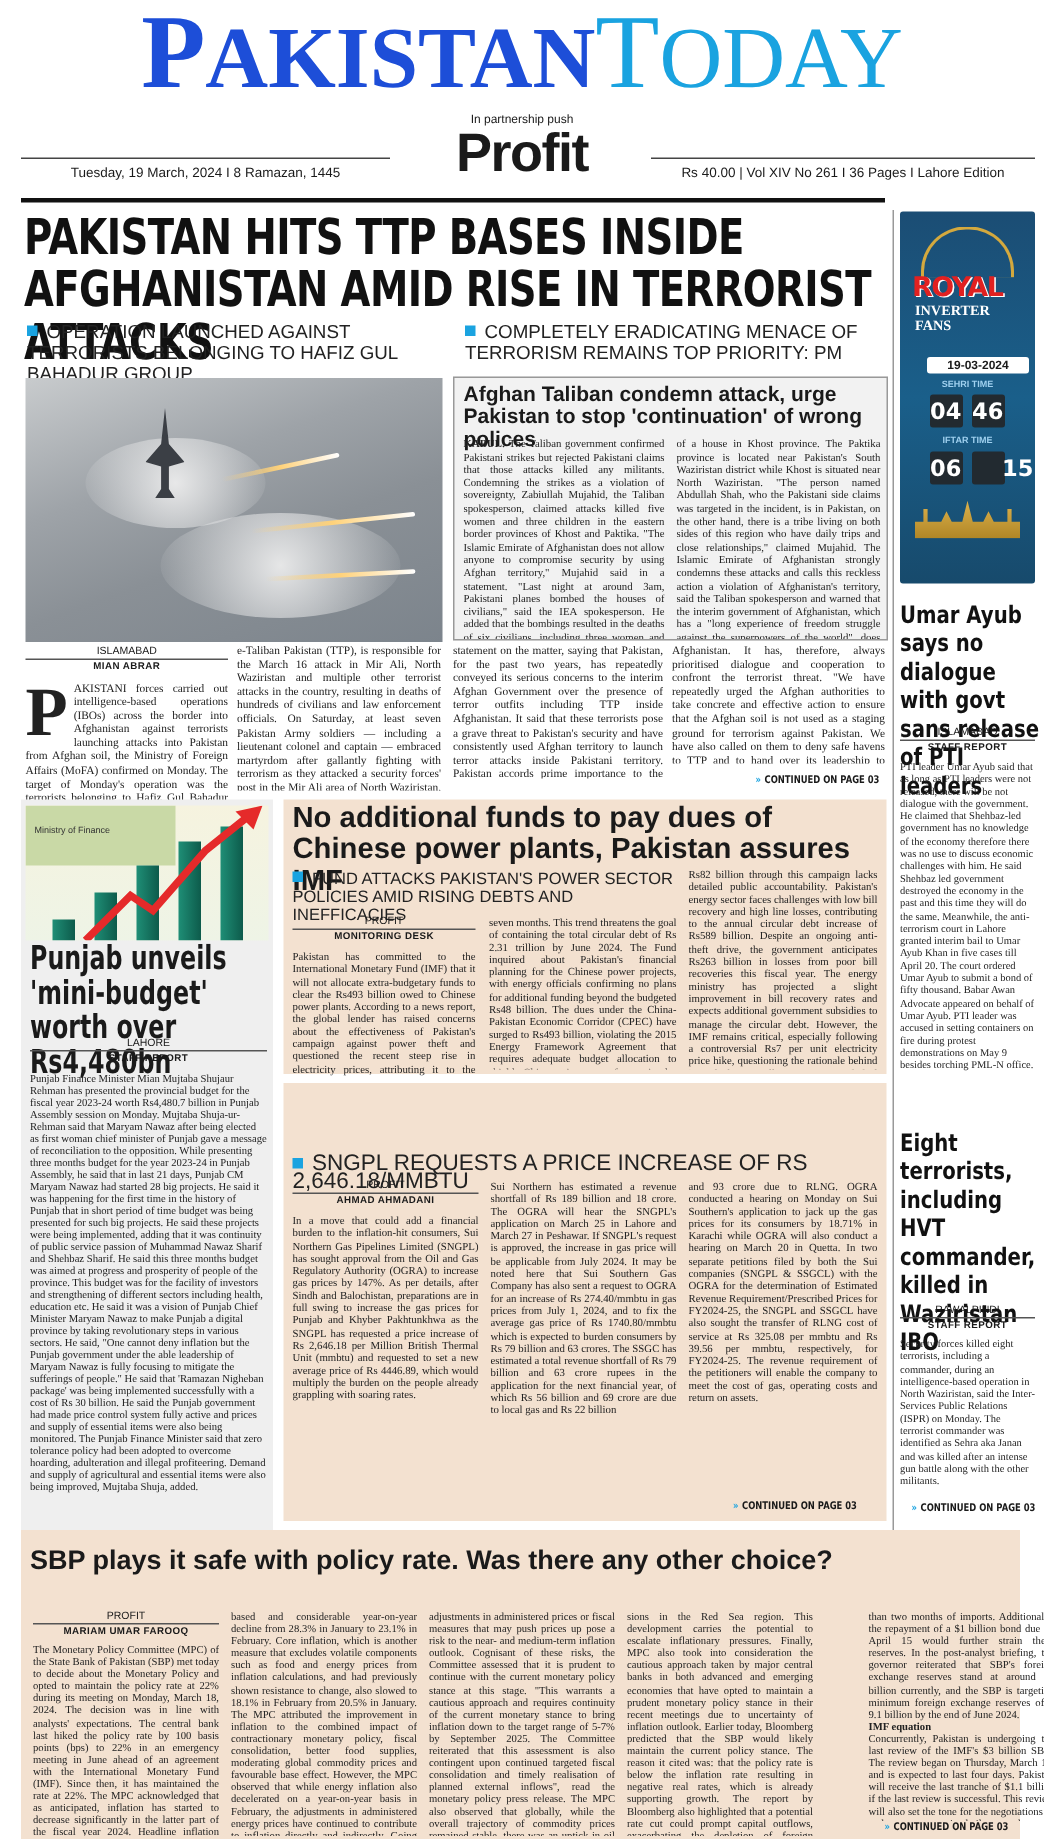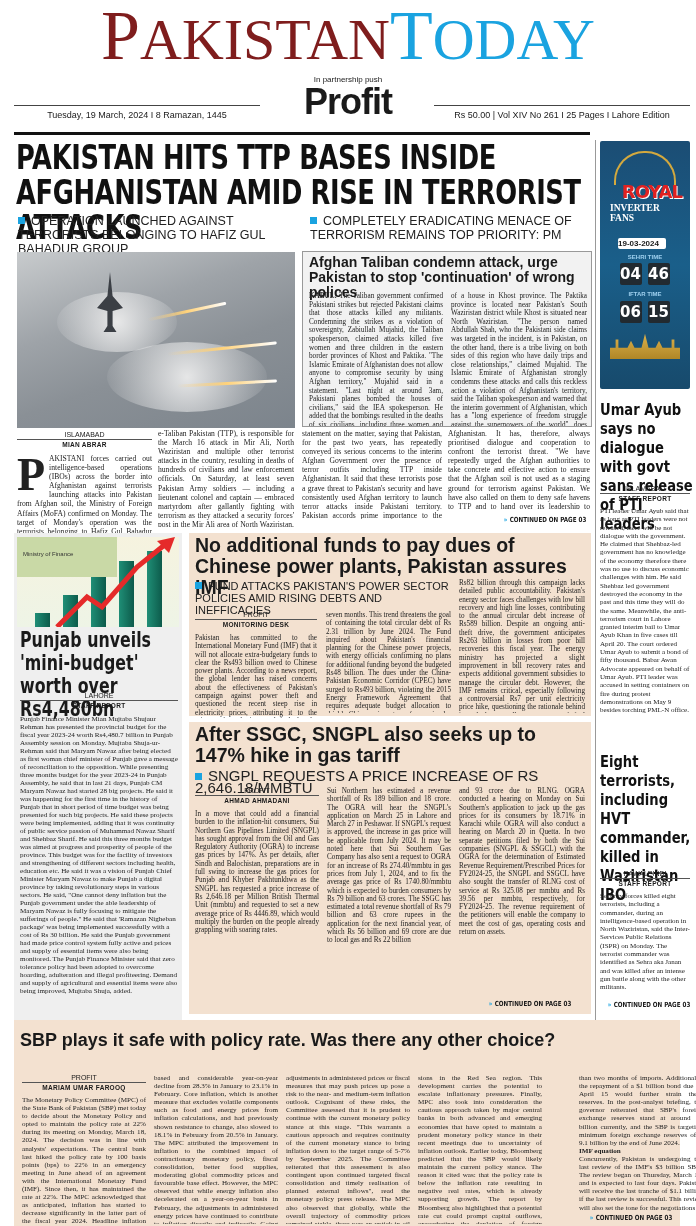--- a/index.html
+++ b/index.html
@@ -2,21 +2,21 @@
 <html><head>
 <meta charset="utf-8">
 <style>
   * { box-sizing: border-box; margin: 0; padding: 0; }
   html, body { width: 696px; height: 1226px; background: #fff; overflow: hidden; }
   body { font-family: "Liberation Serif", serif; color: #1a1a1a; position: relative; }
   .abs { position: absolute; }
 
   
   .masthead-title { left: 0; top: 0; width: 696px; text-align: center; height: 72px; line-height: 72px; font-family: "Liberation Serif", serif; white-space: nowrap; }
-  .masthead-title .p1 { font-size: 58px; color: #7f1d1d; letter-spacing: 0px; }
+  .masthead-title .p1 { font-size: 58px; color: #1d4ed8; letter-spacing: 0px; font-weight: bold; }
   .masthead-title .p1 .big { font-size: 70px; }
   .masthead-title .p2 { font-size: 58px; color: #1aa3e0; }
   .masthead-title .p2 .big { font-size: 70px; }
   .partner { left: 0; width: 696px; top: 75px; text-align: center; font-size: 8px; font-family: "Liberation Sans", sans-serif; }
   .profit { left: 270px; width: 156px; top: 82px; text-align: center; font-size: 36px; font-weight: bold; font-family: "Liberation Sans", sans-serif; letter-spacing: -1px; line-height: 40px; }
   .rule { height: 1px; background: #444; }
   .dateline { left: 14px; top: 110px; width: 246px; text-align: center; font-size: 9px; font-family: "Liberation Sans", sans-serif; }
   .priceline { left: 434px; top: 110px; width: 256px; text-align: center; font-size: 9px; font-family: "Liberation Sans", sans-serif; }
 
   .thickrule { height: 3px; background: #111; }
@@ -41,44 +41,44 @@
   .pink { background: #f3e1d0; }
   .grey { background: #efefef; }
 
   .dropcap { float: left; font-size: 46px; line-height: 38px; font-weight: bold; margin: 2px 4px 0 0; font-family: "Liberation Serif", serif; }
 
   .side-head { font-family: "DejaVu Sans", sans-serif; font-weight: bold; transform: scaleX(0.82); transform-origin: left top; color: #111; }
   .vrule { width: 1px; background: #999; }
 
   
   .ad { left: 600px; top: 141px; width: 90px; height: 248px; background: linear-gradient(180deg, #1b4d74 0%, #1a5f8a 50%, #174a6c 100%); border-radius: 2px; overflow: hidden; }
-  .ad .royal { position: absolute; left: 8px; top: 40px; width: 74px; text-align: right; color: #e02121; font-family: "DejaVu Sans", sans-serif; font-weight: bold; font-size: 18px; letter-spacing: -1px; text-shadow: 1px 1px 0 #fff; }
+  .ad .royal { position: absolute; left: 8px; top: 40px; width: 74px; text-align: left; color: #e02121; font-family: "DejaVu Sans", sans-serif; font-weight: bold; font-size: 18px; letter-spacing: -1px; text-shadow: 1px 1px 0 #fff; }
   .ad .fans { position: absolute; left: 10px; top: 62px; width: 74px; color: #fff; font-family: "Liberation Serif", serif; font-size: 9.5px; font-weight: bold; line-height: 10px; }
-  .ad .date { position: absolute; left: 18px; top: 97px; width: 48px; height: 11px; background: #fff; border-radius: 2px; color: #1a1a1a; font-size: 8px; font-weight: bold; line-height: 11px; font-family: "Liberation Sans", sans-serif; }
+  .ad .date { position: absolute; left: 18px; top: 97px; width: 68px; height: 11px; background: #fff; border-radius: 2px; color: #1a1a1a; font-size: 8px; font-weight: bold; text-align: center; line-height: 11px; font-family: "Liberation Sans", sans-serif; }
   .ad .lbl { position: absolute; left: 0; width: 90px; text-align: center; color: #9fd0ef; font-family: "Liberation Sans", sans-serif; font-size: 6px; font-weight: bold; }
   .ad .digit { position: absolute; width: 22px; height: 22px; background: #222a30; color: #fff; font-family: "DejaVu Sans", sans-serif; font-weight: bold; font-size: 15px; text-align: left; line-height: 22px; border-radius: 2px; }
   .ad .skyline { position: absolute; left: 10px; top: 190px; width: 70px; height: 28px; background: linear-gradient(180deg, #e1b650, #b08626); clip-path: polygon(0 100%,0 60%,8% 60%,8% 30%,12% 30%,12% 60%,25% 60%,30% 35%,35% 60%,45% 60%,50% 10%,55% 60%,65% 60%,70% 35%,75% 60%,88% 60%,88% 30%,92% 30%,92% 60%,100% 60%,100% 100%); }
   .ad .arch { position: absolute; left: 14px; top: 10px; width: 62px; height: 34px; border-radius: 30px 30px 0 0; border: 2px solid #d4a93e; border-bottom: none; }
 
   
   .gfx { left: 17px; top: 537px; width: 162px; height: 90px; background: linear-gradient(180deg, #f6f3df 0%, #eef4e6 100%); overflow: hidden; }
   .gfx .bar { position: absolute; bottom: 0; width: 15px; background: linear-gradient(90deg, #1f8e76, #0d5b4b); }
 </style>
 </head>
 <body>
 
 <div class="abs masthead-title">
   <span class="p1"><span class="big">P</span>AKISTAN</span><span class="p2"><span class="big">T</span>ODAY</span>
 </div>
 <div class="abs partner">In partnership push</div>
 <div class="abs profit">Profit</div>
 <div class="abs rule" style="left:14px; top:105px; width:246px;"></div>
 <div class="abs rule" style="left:434px; top:105px; width:256px;"></div>
 <div class="abs dateline">Tuesday, 19 March, 2024 I 8 Ramazan, 1445</div>
-<div class="abs priceline">Rs 50.00 | Vol XIV No 261 I 25 Pages I Lahore Edition</div>
+<div class="abs priceline">Rs 40.00 | Vol XIV No 261 I 36 Pages I Lahore Edition</div>
 <div class="abs thickrule" style="left:14px; top:132px; width:576px;"></div>
 
 <div class="abs lead-head">PAKISTAN HITS TTP BASES INSIDE AFGHANISTAN AMID RISE IN TERRORIST ATTACKS</div>
 
 <div class="abs kicker" style="left:18px; top:214px; width:270px;">
   <span class="bullet"></span><span>OPERATION LAUNCHED AGAINST TERRORISTS BELONGING TO HAFIZ GUL BAHADUR GROUP</span>
 </div>
 <div class="abs kicker" style="left:310px; top:214px; width:280px;">
   <span class="bullet"></span><span>COMPLETELY ERADICATING MENACE OF TERRORISM REMAINS TOP PRIORITY: PM</span>
 </div>
@@ -115,21 +115,21 @@
 <div class="abs ad">
   <div class="arch"></div>
   <div class="royal">ROYAL</div>
   <div class="fans">INVERTER FANS</div>
   <div class="date">19-03-2024</div>
   <div class="lbl" style="top:113px;">SEHRI TIME</div>
   <div class="digit" style="left:20px; top:122px;">04</div>
   <div class="digit" style="left:48px; top:122px;">46</div>
   <div class="lbl" style="top:150px;">IFTAR TIME</div>
   <div class="digit" style="left:20px; top:160px;">06</div>
-  <div class="digit" style="left:48px; top:160px;">15</div>
+  <div class="digit" style="left:48px; top:160px;padding-left:20px;">15</div>
   <div class="skyline"></div>
 </div>
 
 <div class="abs side-head" style="left:600px; top:400px; width:115px; font-size:16px; line-height:19px;">Umar Ayub says no dialogue with govt sans release of PTI leaders</div>
 <div class="abs" style="left:600px; top:485px; width:90px;">
   <div class="dateline-s">ISLAMABAD</div>
   <div class="byline">STAFF REPORT</div>
   <div class="body" style="margin-top:5px; text-align:left; font-size:7px; line-height:8.3px;">PTI leader Umar Ayub said that as long as PTI leaders were not released, there will be not dialogue with the government. He claimed that Shehbaz-led government has no knowledge of the economy therefore there was no use to discuss economic challenges with him. He said Shehbaz led government destroyed the economy in the past and this time they will do the same. Meanwhile, the anti-terrorism court in Lahore granted interim bail to Umar Ayub Khan in five cases till April 20. The court ordered Umar Ayub to submit a bond of fifty thousand. Babar Awan Advocate appeared on behalf of Umar Ayub. PTI leader was accused in setting containers on fire during protest demonstrations on May 9 besides torching PML-N office.</div>
 </div>
 
@@ -168,21 +168,20 @@
   <div style="position:absolute; left:6px; top:78px; width:122px;">
     <div class="dateline-s">PROFIT</div>
     <div class="byline">MONITORING DESK</div>
     <div class="body" style="margin-top:6px; height:84px; overflow:hidden; font-size:7.2px; line-height:8.3px;">Pakistan has committed to the International Monetary Fund (IMF) that it will not allocate extra-budgetary funds to clear the Rs493 billion owed to Chinese power plants. According to a news report, the global lender has raised concerns about the effectiveness of Pakistan's campaign against power theft and questioned the recent steep rise in electricity prices, attributing it to the misuse of costly imported fuels by the energy ministry. The IMF doubts the government's ability to limit the fiscal year's non-bill recovery losses to Rs263 billion, noting that losses have already neared Rs200 billion in</div>
   </div>
   <div class="body" style="position:absolute; left:137px; top:78px; width:125px; height:102px; overflow:hidden; font-size:7.2px; line-height:8.3px;">seven months. This trend threatens the goal of containing the total circular debt of Rs 2.31 trillion by June 2024. The Fund inquired about Pakistan's financial planning for the Chinese power projects, with energy officials confirming no plans for additional funding beyond the budgeted Rs48 billion. The dues under the China-Pakistan Economic Corridor (CPEC) have surged to Rs493 billion, violating the 2015 Energy Framework Agreement that requires adequate budget allocation to shield Chinese investors from circular debt. The IMF also expressed skepticism about the long-term efficacy of the anti-theft campaign and the military's role in overseeing power distribution companies. The government's claim of recovering</div>
   <div class="body" style="position:absolute; left:270px; top:46px; width:126px; height:134px; overflow:hidden; font-size:7.2px; line-height:8.3px;">Rs82 billion through this campaign lacks detailed public accountability. Pakistan's energy sector faces challenges with low bill recovery and high line losses, contributing to the annual circular debt increase of Rs589 billion. Despite an ongoing anti-theft drive, the government anticipates Rs263 billion in losses from poor bill recoveries this fiscal year. The energy ministry has projected a slight improvement in bill recovery rates and expects additional government subsidies to manage the circular debt. However, the IMF remains critical, especially following a controversial Rs7 per unit electricity price hike, questioning the rationale behind it and the overall management of fuel resources by the energy ministry. Additionally, the IMF has requested a revised timeline for phasing out agricultural tube-well subsidies in Balochistan, highlighting ongoing fiscal management challenges in Pakistan's power sector.</div>
 </div>
 
 <div class="abs pink" style="left:189px; top:722px; width:402px; height:292px;">
-  <div class="sub-head" style="position:absolute; left:6px; top:2px; width:396px; font-size:19.5px; line-height:21px;">After SSGC, SNGPL also seeks up to 147% hike in gas tariff</div>
   <div class="kicker" style="position:absolute; left:6px; top:48px; width:396px; font-size:15px; line-height:12px;"><span class="bullet"></span><span>SNGPL REQUESTS A PRICE INCREASE OF RS 2,646.18/MMBTU</span></div>
   <div style="position:absolute; left:6px; top:65px; width:124px;">
     <div class="dateline-s">PROFIT</div>
     <div class="byline">AHMAD AHMADANI</div>
     <div class="body" style="margin-top:6px; height:200px; overflow:hidden; font-size:7.2px; line-height:8.3px;">In a move that could add a financial burden to the inflation-hit consumers, Sui Northern Gas Pipelines Limited (SNGPL) has sought approval from the Oil and Gas Regulatory Authority (OGRA) to increase gas prices by 147%. As per details, after Sindh and Balochistan, preparations are in full swing to increase the gas prices for Punjab and Khyber Pakhtunkhwa as the SNGPL has requested a price increase of Rs 2,646.18 per Million British Thermal Unit (mmbtu) and requested to set a new average price of Rs 4446.89, which would multiply the burden on the people already grappling with soaring rates.</div>
   </div>
   <div class="body" style="position:absolute; left:138px; top:65px; width:124px; height:222px; overflow:hidden; font-size:7.2px; line-height:8.3px;">Sui Northern has estimated a revenue shortfall of Rs 189 billion and 18 crore. The OGRA will hear the SNGPL's application on March 25 in Lahore and March 27 in Peshawar. If SNGPL's request is approved, the increase in gas price will be applicable from July 2024. It may be noted here that Sui Southern Gas Company has also sent a request to OGRA for an increase of Rs 274.40/mmbtu in gas prices from July 1, 2024, and to fix the average gas price of Rs 1740.80/mmbtu which is expected to burden consumers by Rs 79 billion and 63 crores. The SSGC has estimated a total revenue shortfall of Rs 79 billion and 63 crore rupees in the application for the next financial year, of which Rs 56 billion and 69 crore are due to local gas and Rs 22 billion</div>
   <div class="body" style="position:absolute; left:270px; top:65px; width:126px; height:210px; overflow:hidden; font-size:7.2px; line-height:8.3px;">and 93 crore due to RLNG. OGRA conducted a hearing on Monday on Sui Southern's application to jack up the gas prices for its consumers by 18.71% in Karachi while OGRA will also conduct a hearing on March 20 in Quetta. In two separate petitions filed by both the Sui companies (SNGPL &amp; SSGCL) with the OGRA for the determination of Estimated Revenue Requirement/Prescribed Prices for FY2024-25, the SNGPL and SSGCL have also sought the transfer of RLNG cost of service at Rs 325.08 per mmbtu and Rs 39.56 per mmbtu, respectively, for FY2024-25. The revenue requirement of the petitioners will enable the company to meet the cost of gas, operating costs and return on assets.</div>
   <div class="cont" style="position:absolute; right:20px; top:278px;"><span class="chev">»</span><span>CONTINUED ON PAGE 03</span></div>
 </div>

